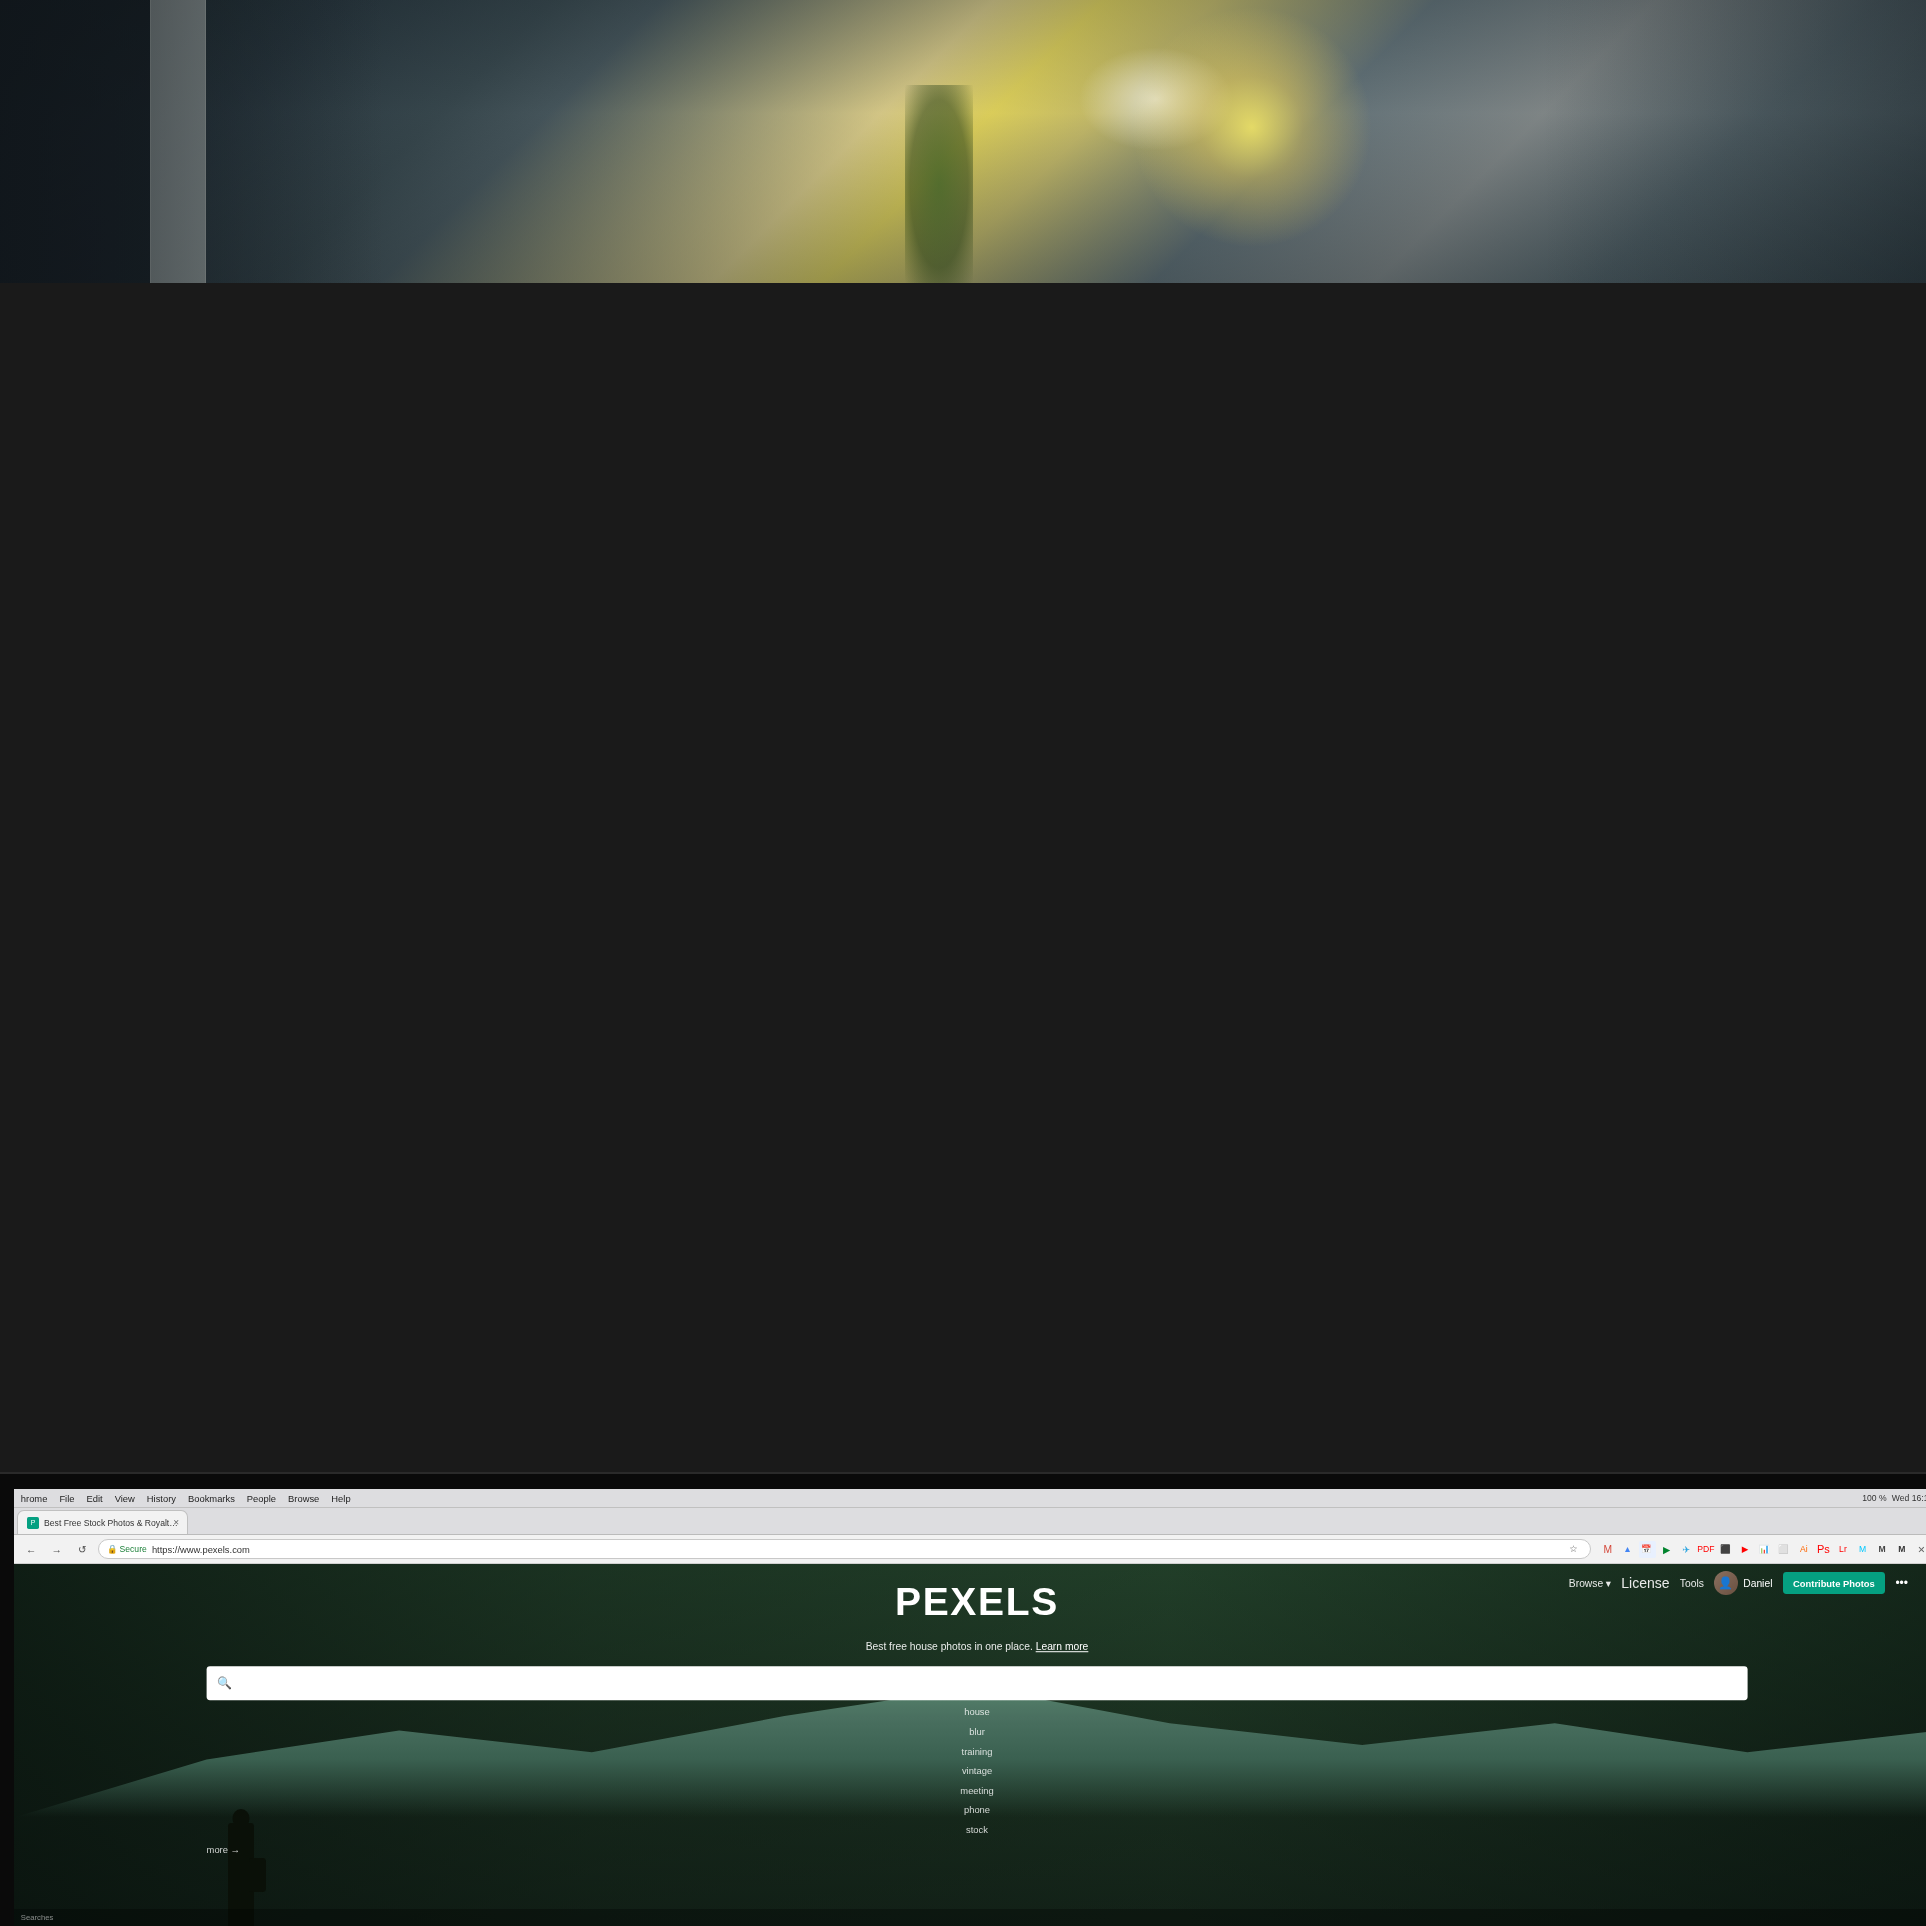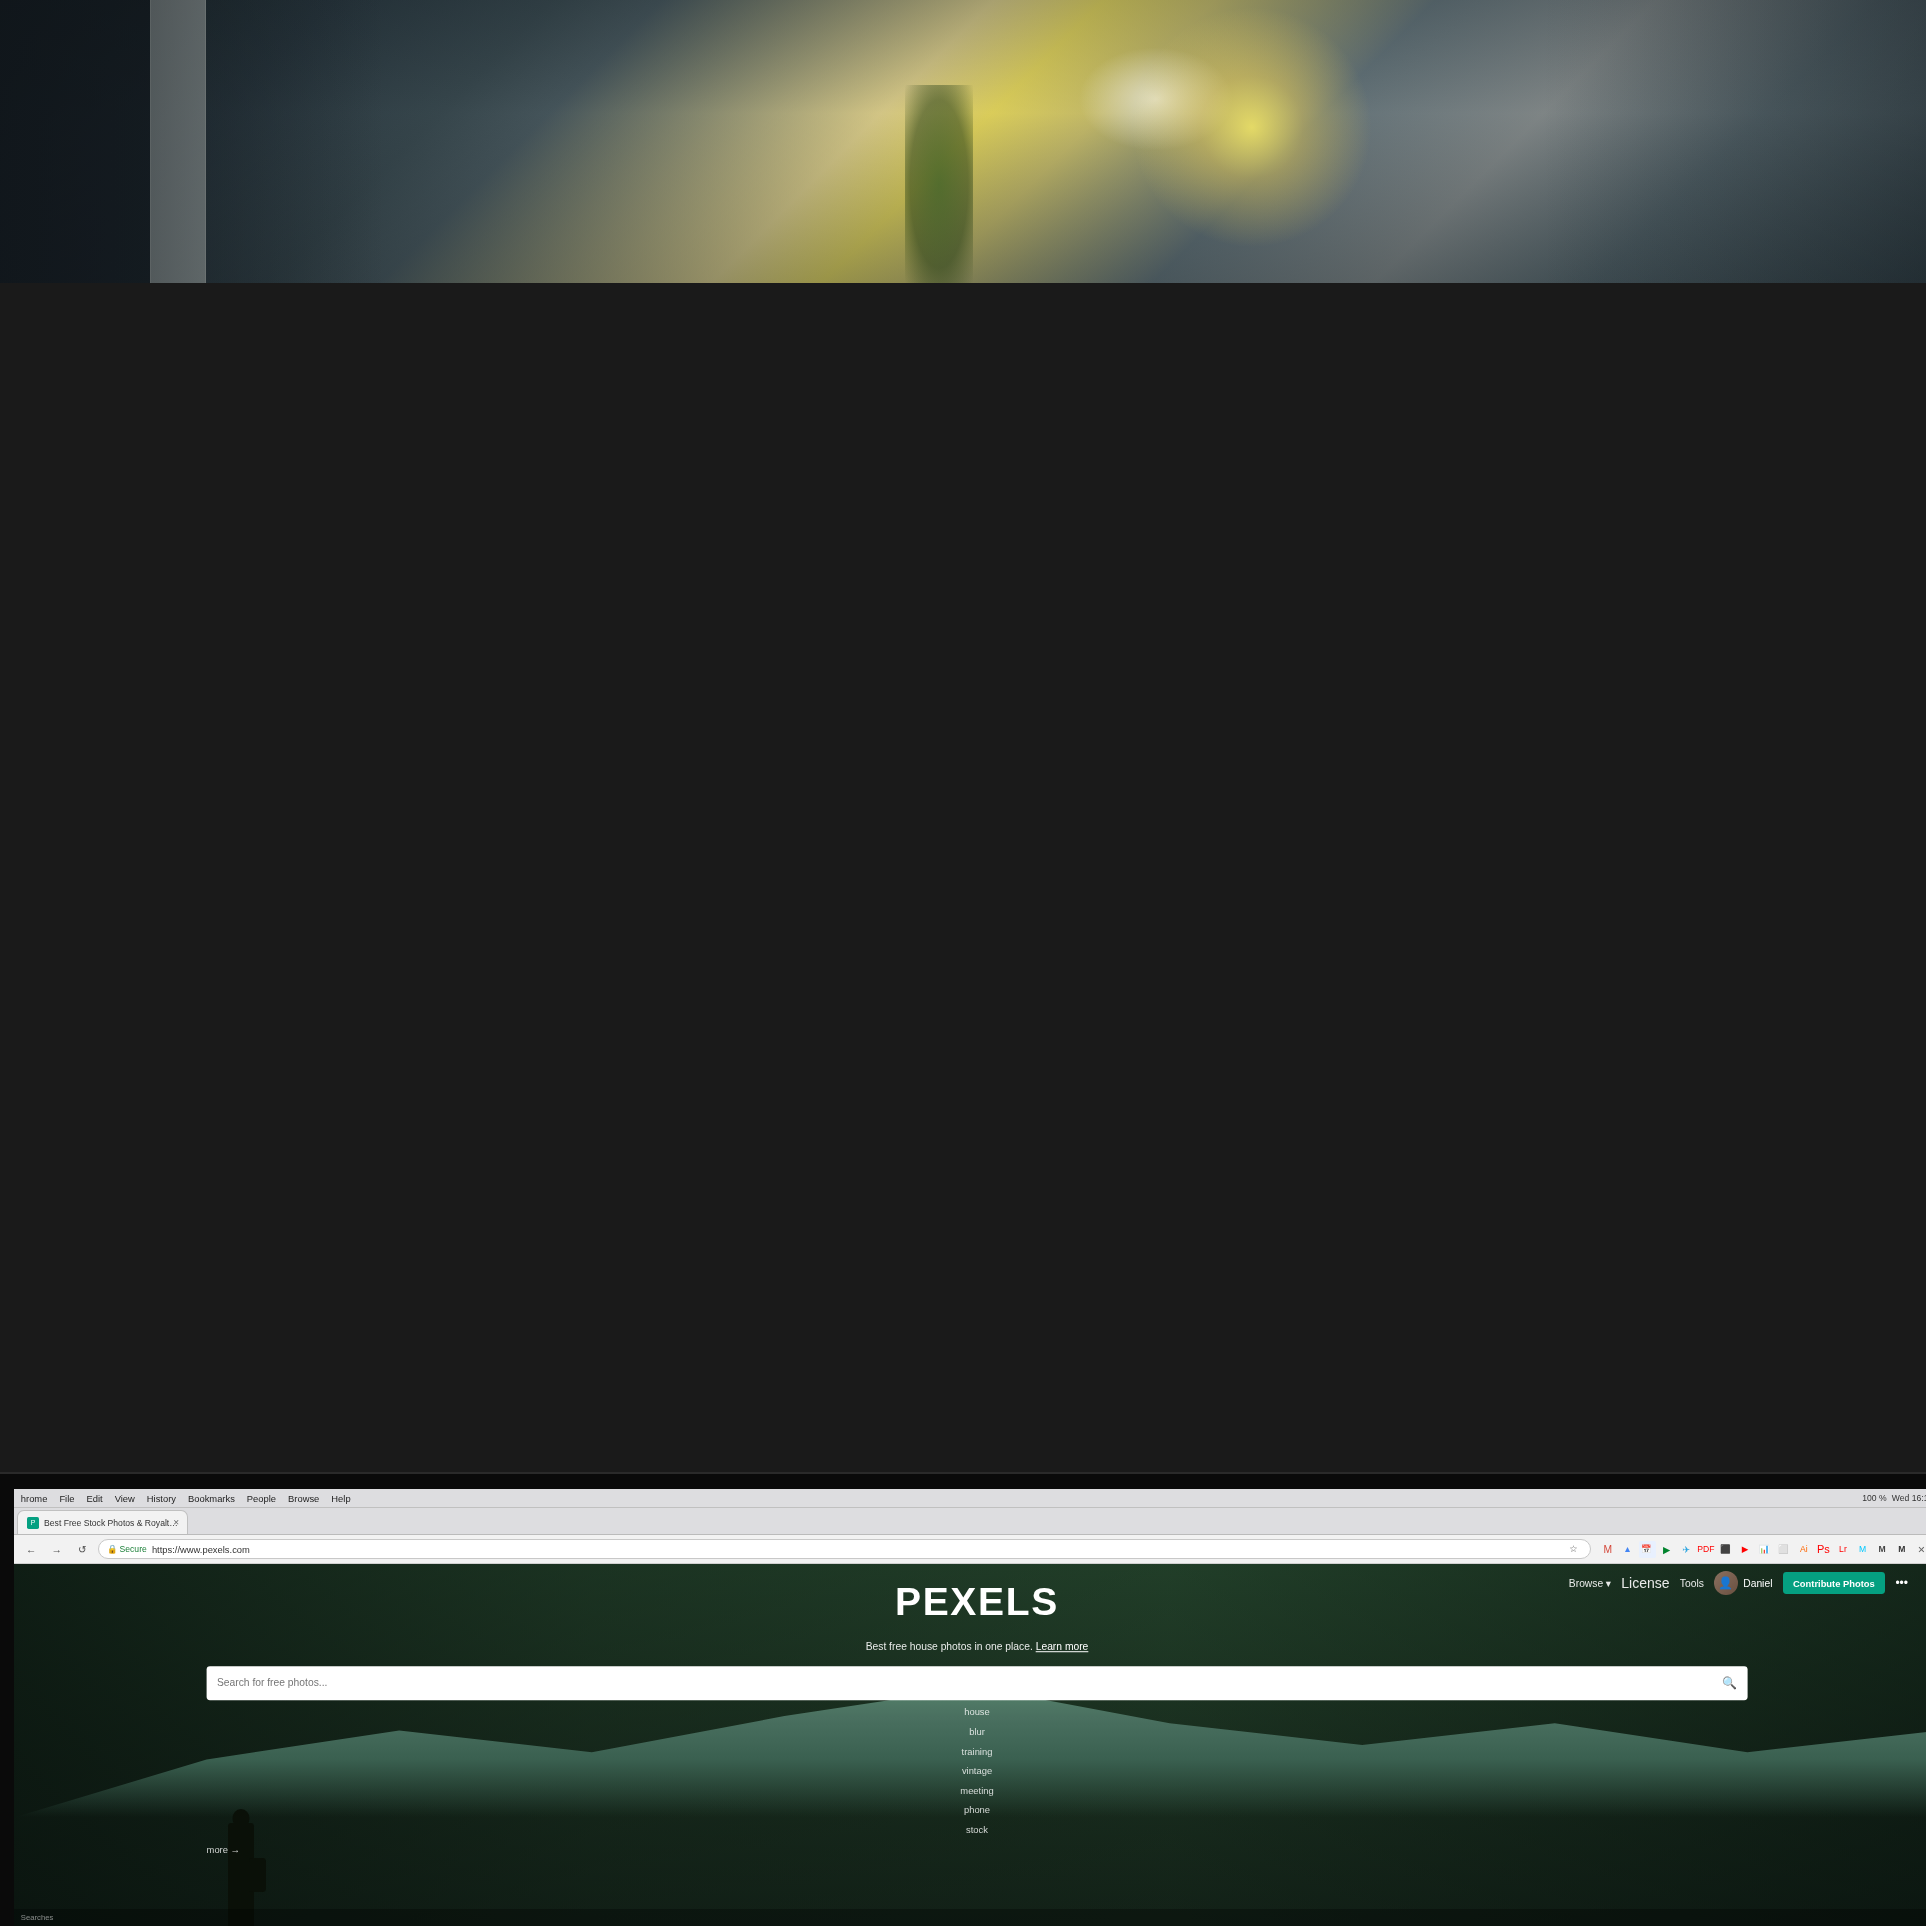--- a/index.html
+++ b/index.html
@@ -646,21 +646,20 @@
         </div>
 
         <div class="hero-content">
           <div class="pexels-logo">PEXELS</div>
           <div class="hero-subtitle">
             <span>Best free house photos in one place.</span>
             <a href="#">Learn more</a>
           </div>
 
           <div class="search-container">
-            <input class="search-input" type="text" placeholder="Search for free photos..." style="">
             <span class="search-icon">🔍</span>
           </div>
 
           <div class="search-tags">
             <span class="search-tag">house</span>
             <span class="search-tag">blur</span>
             <span class="search-tag">training</span>
             <span class="search-tag">vintage</span>
             <span class="search-tag">meeting</span>
             <span class="search-tag">phone</span>

